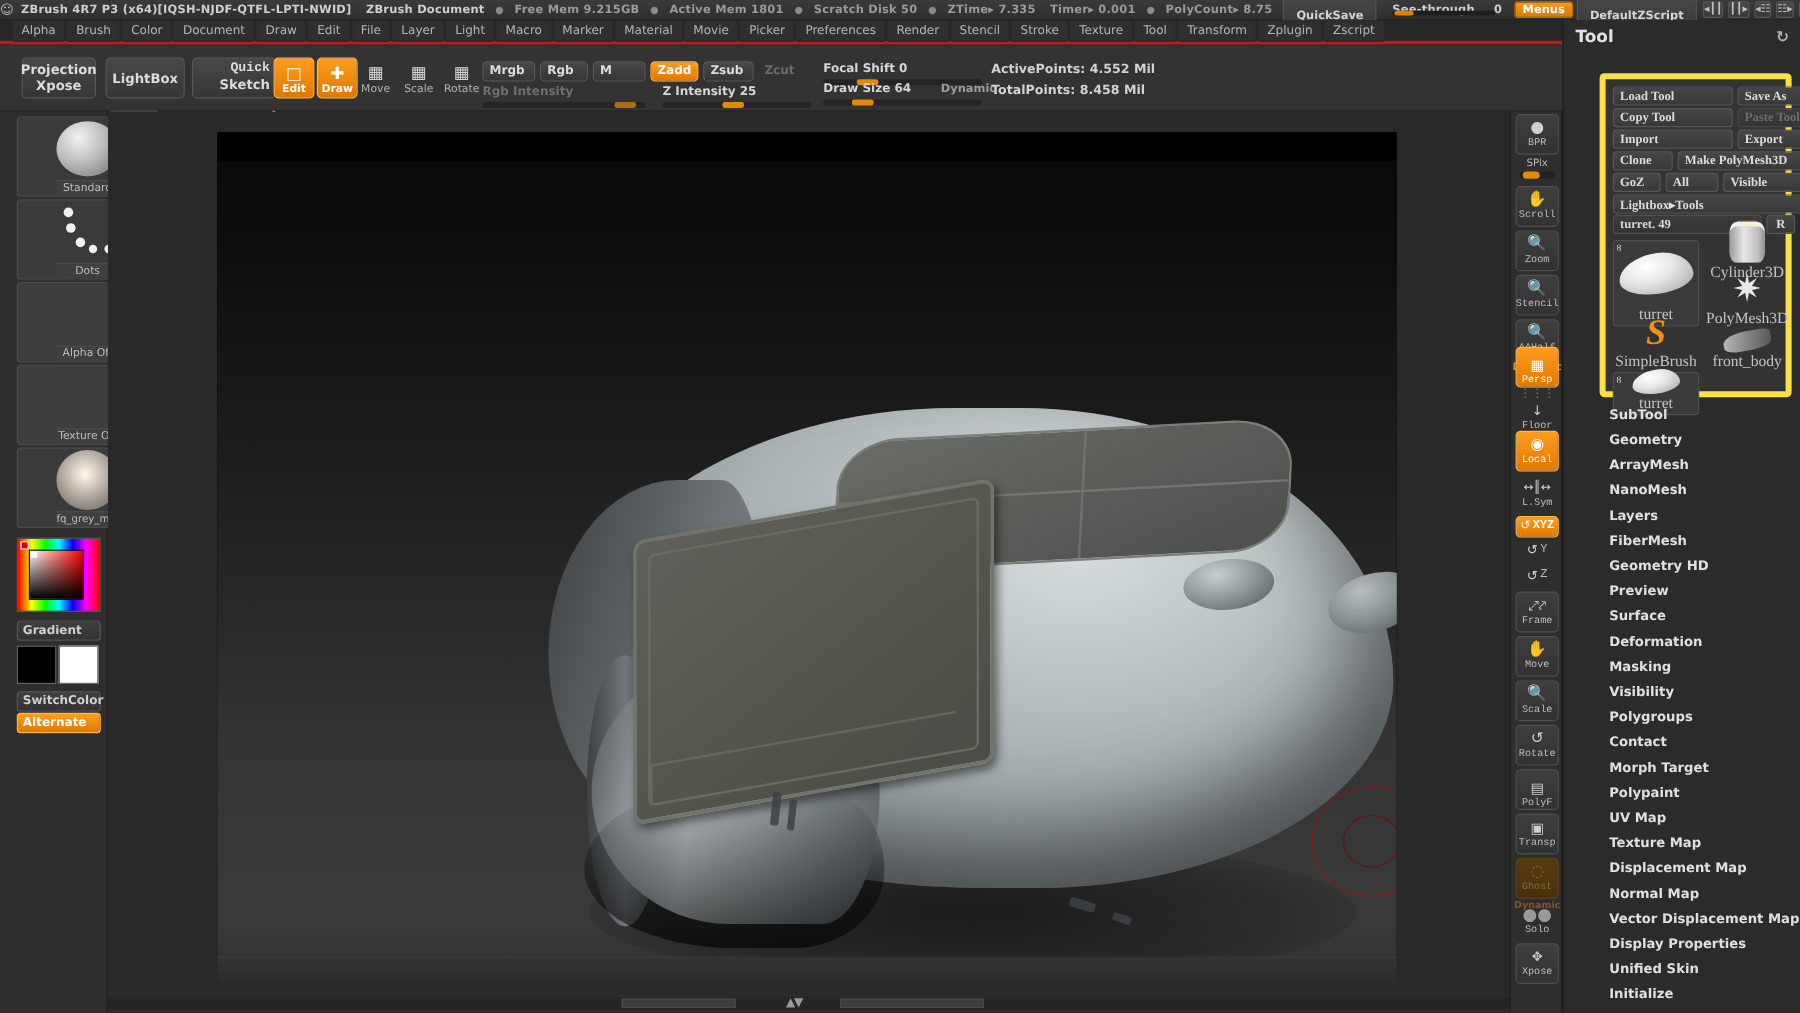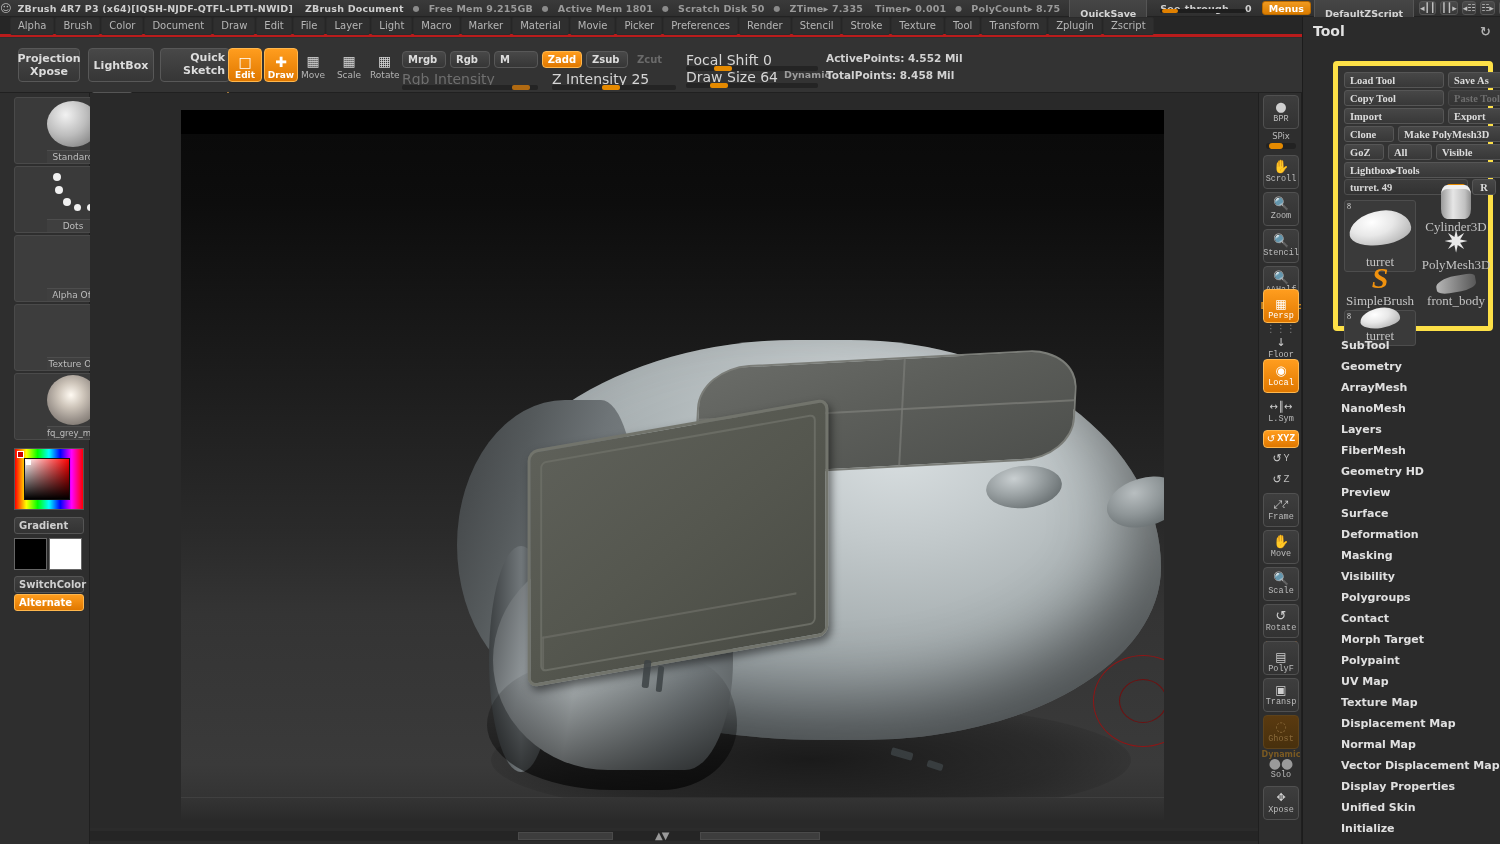--- a/index.html
+++ b/index.html
@@ -69,21 +69,21 @@
     color: #fff !important;
   }
   .iconbtn { position: absolute; display:flex; flex-direction:column; align-items:center; }
   .iconbtn .glyph {
     width: 26px; height: 22px; display:flex; align-items:center; justify-content:center;
     color: #d4d4d4; font-size: 14px;
   }
   .iconbtn .lbl { font-size: 9px; color: #b4b4b4; margin-top: -2px; }
 
   .slider-row { position: absolute; font-size: 10px; color: #d0d0d0; }
-  .sl-label { font-size: 14px; font-weight: normal; color:#d6d6d6; }
+  .sl-label { font-size: 10px; font-weight: bold; color:#d6d6d6; }
 
   
   .leftshelf {
     position: absolute; left: 0; top: 93px; width: 90px; height: 751px;
     background: #2e2e2e; border-right: 1px solid #1f1f1f;
   }
   .palette-thumb {
     position: absolute; left: 14px; width: 86px;
     background: #3a3a3a; border: 1px solid #4a4a4a; border-radius: 3px; overflow: hidden; padding-left: 32px;
   }
@@ -396,21 +396,21 @@
   <div class="topshelf">
 
     <div class="btn3d" style="position:absolute;left:18px;top:10px;width:62px;height:34px;flex-direction:column;line-height:13px;">
       <span>Projection</span>
       <span>Xpose</span>
     </div>
 
     <div class="btn3d" style="position:absolute;left:88px;top:10px;width:66px;height:34px;">LightBox</div>
 
     <div class="btn3d" style="position:absolute;left:160px;top:10px;width:70px;height:34px;justify-content:flex-end;padding-right:4px;flex-direction:column;align-items:flex-end;line-height:13px;">
-      <span style="margin-top:1px;">Quick</span>
+      <span style="margin-top:1px;font-family:Liberation Mono, monospace;">Quick</span>
       <span style="margin-bottom:4px;">Sketch</span>
     </div>
 
     <div class="btn3d orange" style="position:absolute;left:227px;top:54px;width:0;height:0;"></div>
 
     <div class="btn3d orange" style="position:absolute;left:228px;top:55px;width:0;height:0;"></div>
 
     <div class="btn3d orange" style="position:absolute;left:228px;top:55px;width:0;height:0;"></div>
 
     <div class="btn3d orange" style="position:absolute;left:228px;top:10px;width:34px;height:34px;flex-direction:column;justify-content:flex-end;">

